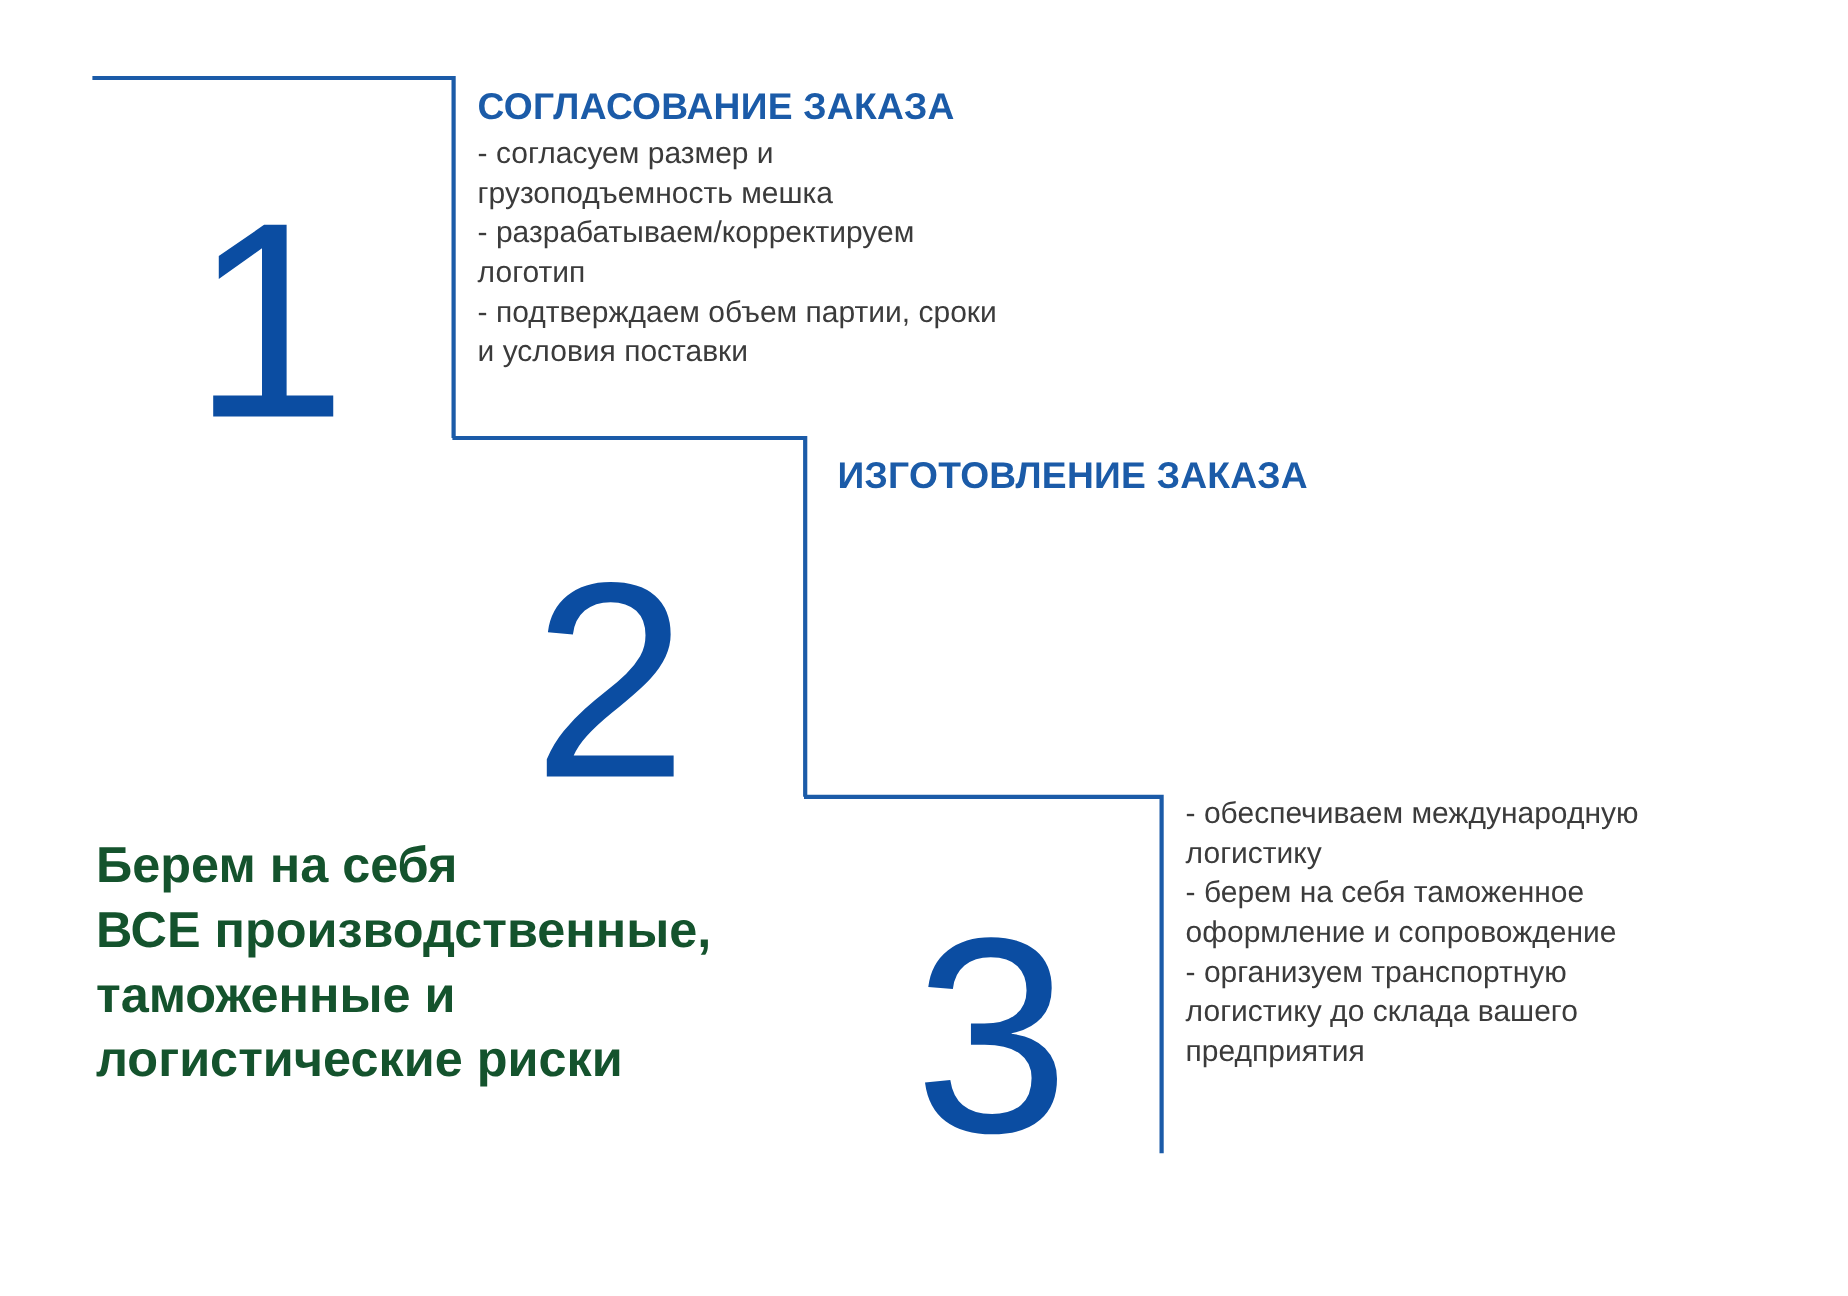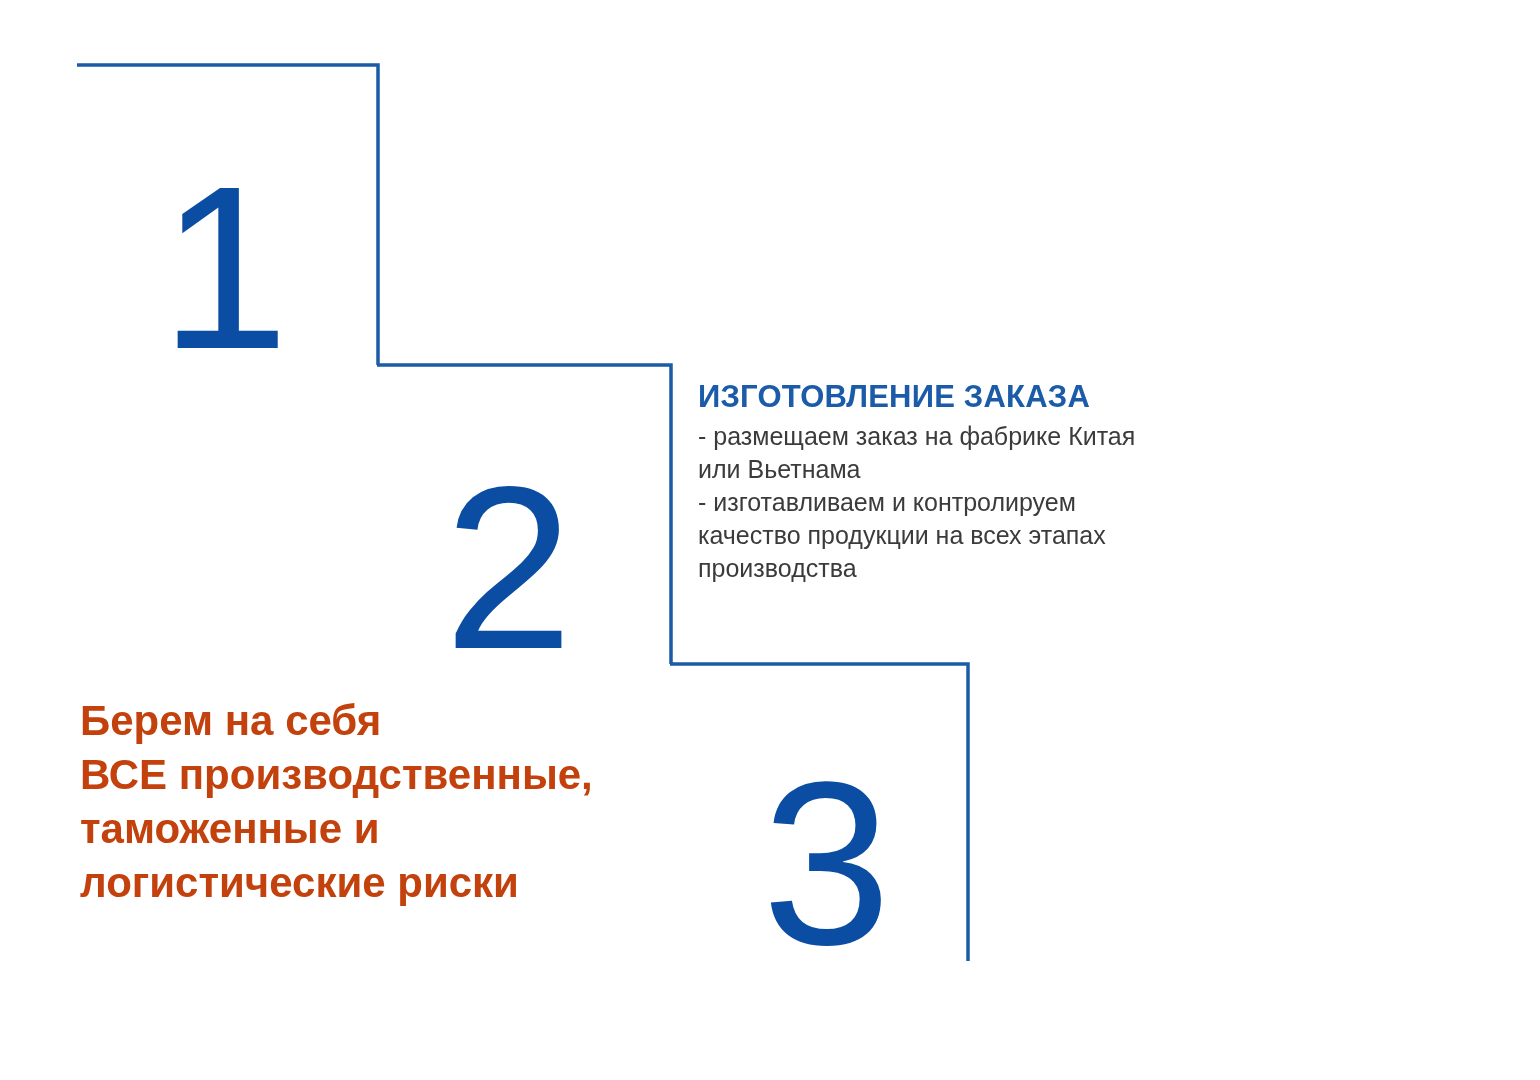--- a/index.html
+++ b/index.html
@@ -68,21 +68,21 @@
   .block-1 { left: 398px; top: 72px;  width: 620px; }
   .block-2 { left: 698px; top: 364px; width: 600px; margin-top: 16px; }
   .block-3 { left: 988px; top: 662px; width: 520px; }
 
   
   .slogan {
     position: absolute;
     left: 80px;
     top: 694px;
     width: 700px;
-    color: #c2410c;
+    color: #14532d;
     font-weight: bold;
     font-size: 42px;
     line-height: 54px;
     letter-spacing: 0px;
     white-space: pre-line;
     margin: 0;
   }
 </style>
 </head>
 <body>
@@ -97,31 +97,42 @@
       <path d="M377,365 L671,365 L671,664"></path>
 
       <path d="M670,664 L968,664 L968,961"></path>
     </g>
   </svg>
 
   <div class="step-num num-1">1</div>
   <div class="step-num num-2">2</div>
   <div class="step-num num-3">3</div>
 
+  <div class="step-block block-1">
+    <h2 class="step-title">СОГЛАСОВАНИЕ ЗАКАЗА</h2>
+    <p class="step-body">- согласуем размер и
+грузоподъемность мешка
+- разрабатываем/корректируем
+логотип
+- подтверждаем объем партии, сроки
+и условия поставки</p>
+  </div>
 
   <div class="step-block block-2">
     <h2 class="step-title">ИЗГОТОВЛЕНИЕ ЗАКАЗА</h2>
-    <p class="step-body">- размещаем заказ на фабрике Китая
-или Вьетнама
-- изготавливаем и контролируем
-качество продукции на всех этапах
-производства</p>
   </div>
 
   <div class="step-block block-3">
+    <p class="step-body">- обеспечиваем международную
+логистику
+- берем на себя таможенное
+оформление и сопровождение
+- организуем транспортную
+логистику до склада вашего
+предприятия</p>
   </div>
 
   <p class="slogan">Берем на себя
 ВСЕ производственные,
 таможенные и
 логистические риски</p>
 
 </div>
 
 </body></html>

